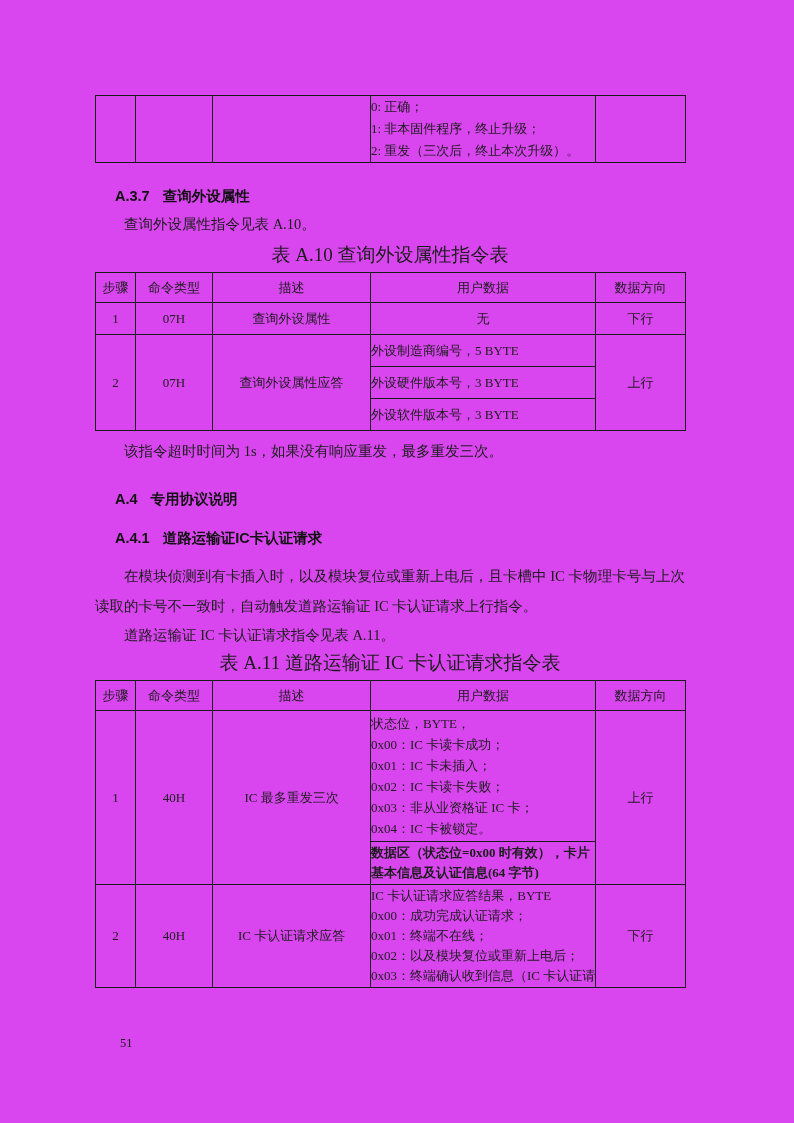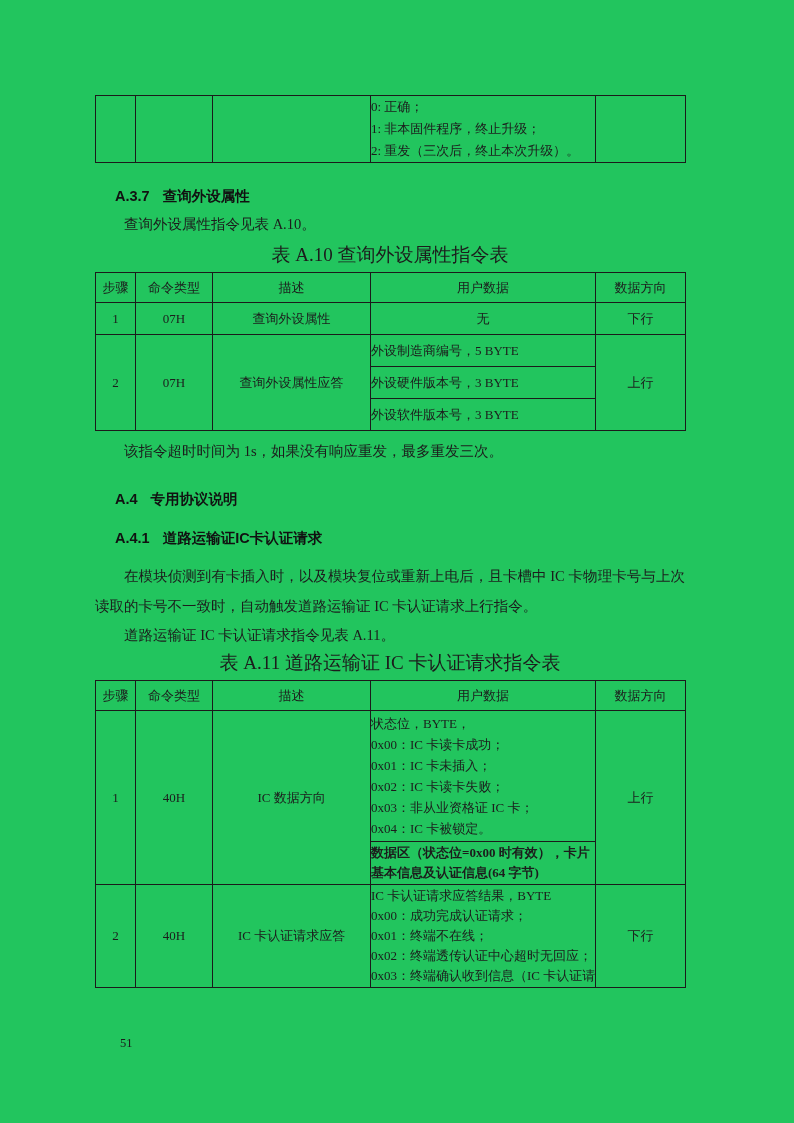--- a/index.html
+++ b/index.html
@@ -1,17 +1,17 @@
 <!DOCTYPE html>
 <html><head>
 <meta charset="utf-8">
 <style>
   html,body { margin:0; padding:0; background:#e8e8e8; }
   .page {
-    width:794px; height:1123px; background:#22c55e; position:relative;
+    width:794px; height:1123px; background:#d946ef; position:relative;
     font-family:"Liberation Serif", serif; color:#1c1c1c; overflow:hidden;
     margin:0 auto;
   }
   .content { position:absolute; left:95px; top:0; width:590px; }
 
   .tbl { border-collapse:collapse; table-layout:fixed; width:590px; font-size:13px; color:#1c1c1c; }
   .tbl td, .tbl th { border:1px solid #1b1b1b; vertical-align:middle; padding:0; }
   .tbl th { font-weight:normal; font-size:13px; height:29px; text-align:center; }
   .cc { text-align:center; }
   .lft { text-align:left; padding:2px 7px; }
@@ -154,21 +154,21 @@
           <tr>
         <th>步骤</th>
         <th>命令类型</th>
         <th>描述</th>
         <th>用户数据</th>
         <th>数据方向</th>
       </tr>
       <tr class="rA">
         <td class="cc" rowspan="2">1</td>
         <td class="cc" rowspan="2">40H</td>
-        <td class="cc" rowspan="2">IC 数据方向</td>
+        <td class="cc" rowspan="2">IC 最多重发三次</td>
         <td class="lft">
           <div class="ln">状态位，BYTE，</div>
           <div class="ln">0x00：IC 卡读卡成功；</div>
           <div class="ln">0x01：IC 卡未插入；</div>
           <div class="ln">0x02：IC 卡读卡失败；</div>
           <div class="ln">0x03：非从业资格证 IC 卡；</div>
           <div class="ln">0x04：IC 卡被锁定。</div>
         </td>
         <td class="cc" rowspan="2">上行</td>
       </tr>
@@ -176,21 +176,21 @@
         <td class="lft wrapcell">数据区（状态位=0x00 时有效），卡片基本信息及认证信息(64 字节)</td>
       </tr>
       <tr class="r2b">
         <td class="cc">2</td>
         <td class="cc">40H</td>
         <td class="cc">IC 卡认证请求应答</td>
         <td class="lft">
           <div class="ln ln2">IC 卡认证请求应答结果，BYTE</div>
           <div class="ln ln2">0x00：成功完成认证请求；</div>
           <div class="ln ln2">0x01：终端不在线；</div>
-          <div class="ln ln2">0x02：终端透传认证中心超时无回应；</div>
+          <div class="ln ln2">0x02：以及模块复位或重新上电后；</div>
           <div class="ln ln2">0x03：终端确认收到信息（IC 卡认证请</div>
         </td>
         <td class="cc">下行</td>
       </tr>
     </tbody>
       </table>
 
   </div>
 
   <div class="footer">51</div>

